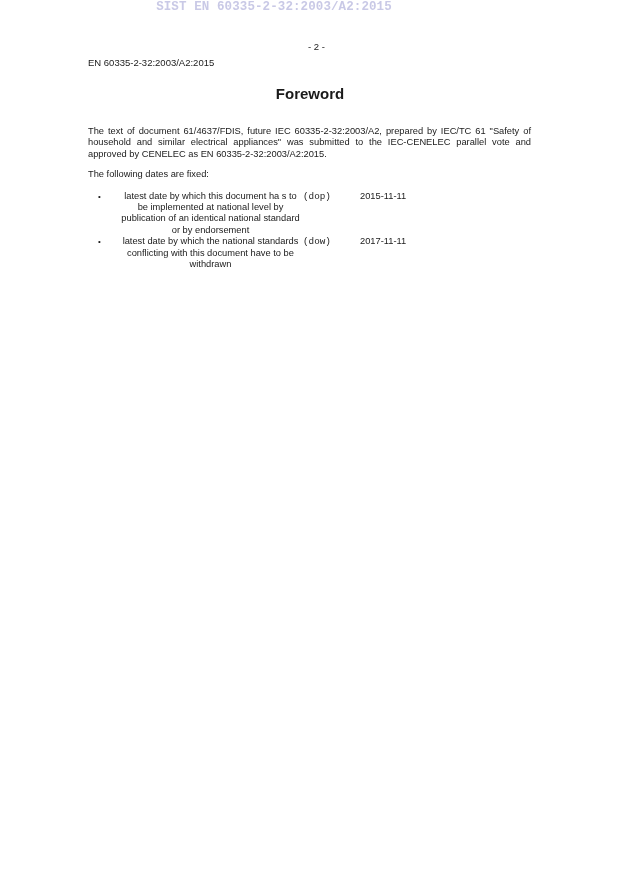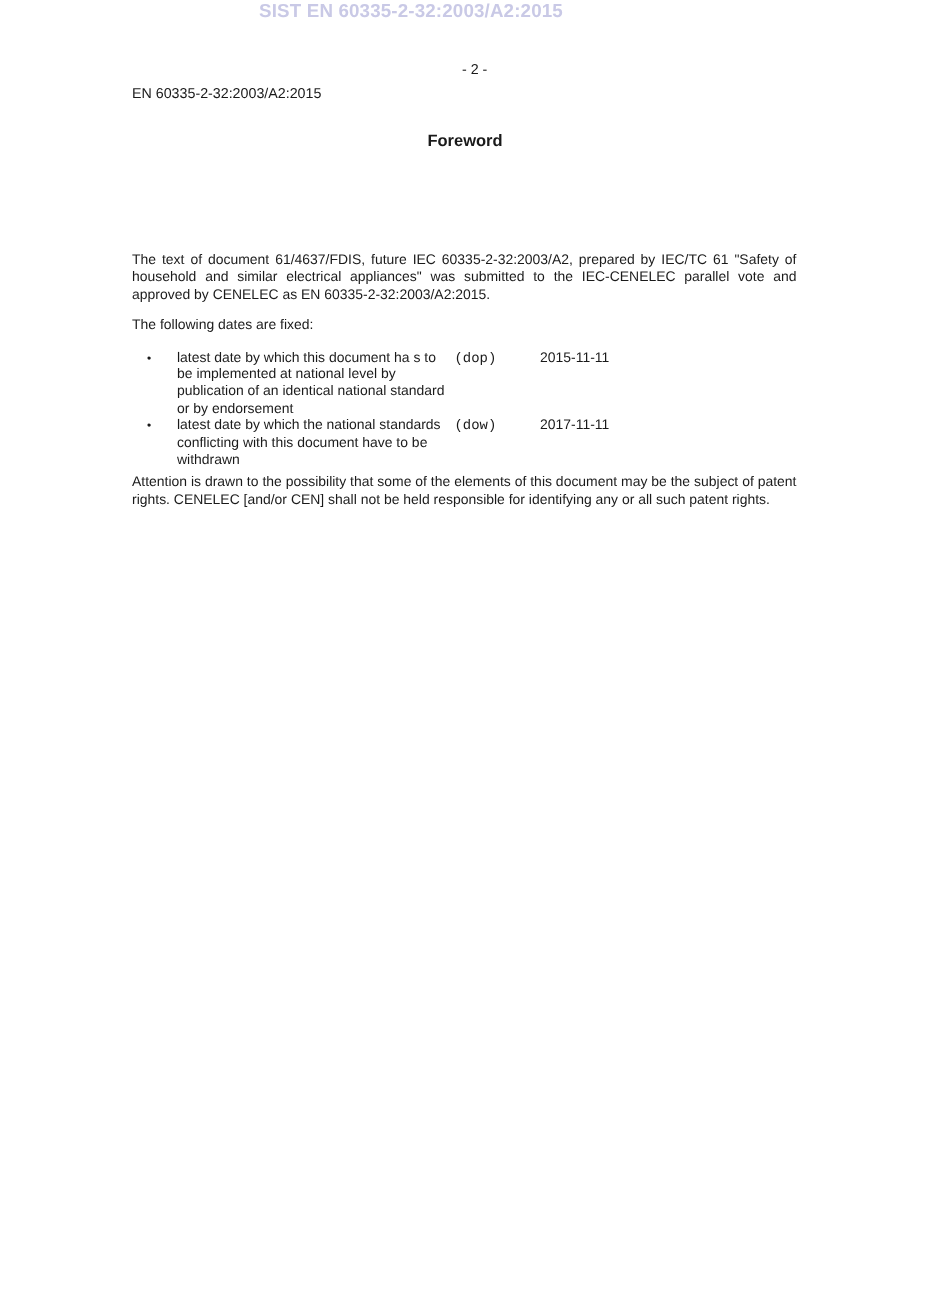--- a/index.html
+++ b/index.html
@@ -14,21 +14,21 @@
       overflow: hidden;
       font-family: "Liberation Sans", sans-serif;
       color: #1a1a1a;
     }
     .watermark {
       position: absolute;
       top: 0px;
       left: 0;
       width: 548px;
       text-align: center;
-      font-family: Liberation Sans, sans-serif;
+      font-family: Liberation Mono, monospace;
       font-weight: bold;
       font-size: 12.5px;
       color: #c9c9e6;
       letter-spacing: 0.1px;
       line-height: 14px;
     }
     .running-header {
       position: absolute;
       top: 41px;
       left: 88px;
@@ -46,31 +46,30 @@
       left: 220px;
       top: 0;
     }
     .title {
       position: absolute;
       top: 87px;
       left: 0;
       width: 620px;
       text-align: center;
       font-weight: bold;
-      font-size: 11px;
+      font-size: 15px;
       line-height: 14px;
     }
     .body {
       position: absolute;
       top: 126px;
       left: 88px;
       width: 443px;
       font-size: 9.3px;
       line-height: 11.4px;
-      margin-top: 42px;
     }
     .para {
       margin: 0;
       text-align: justify;
     }
     .gap-l { margin-top: 11px; }
     .gap-m { margin-top: 9px; }
     .gap-s { margin-top: 4px; }
     .date-list {
       margin: 10px 0 0 0;
@@ -85,21 +84,21 @@
     }
     .date-item .bullet {
       width: 30px;
       padding-left: 10px;
       box-sizing: border-box;
       font-size: 8px;
       line-height: 11.4px;
     }
     .date-item .desc {
       width: 185px;
-      text-align: left;
+      text-align: center;
     }
     .date-item .abbr {
       width: 57px;
       font-family: Liberation Mono, monospace;
     }
     .date-item .date {
       width: 80px;
     }
   </style>
 </head>
@@ -126,14 +125,13 @@
       <span class="date">2015-11-11</span>
     </li>
     <li class="date-item">
       <span class="bullet">•</span>
       <span class="desc">latest date by which the national standards conflicting with this document have to be withdrawn</span>
       <span class="abbr">(dow)</span>
       <span class="date">2017-11-11</span>
     </li>
   </ul>
 
-  <p class="para gap-s">Attention is drawn to the possibility that some of the elements of this document may be the subject of patent rights. CENELEC [and/or CEN] shall not be held responsible for identifying any or all such patent rights.</p>
 </div>
 
 </body></html>

